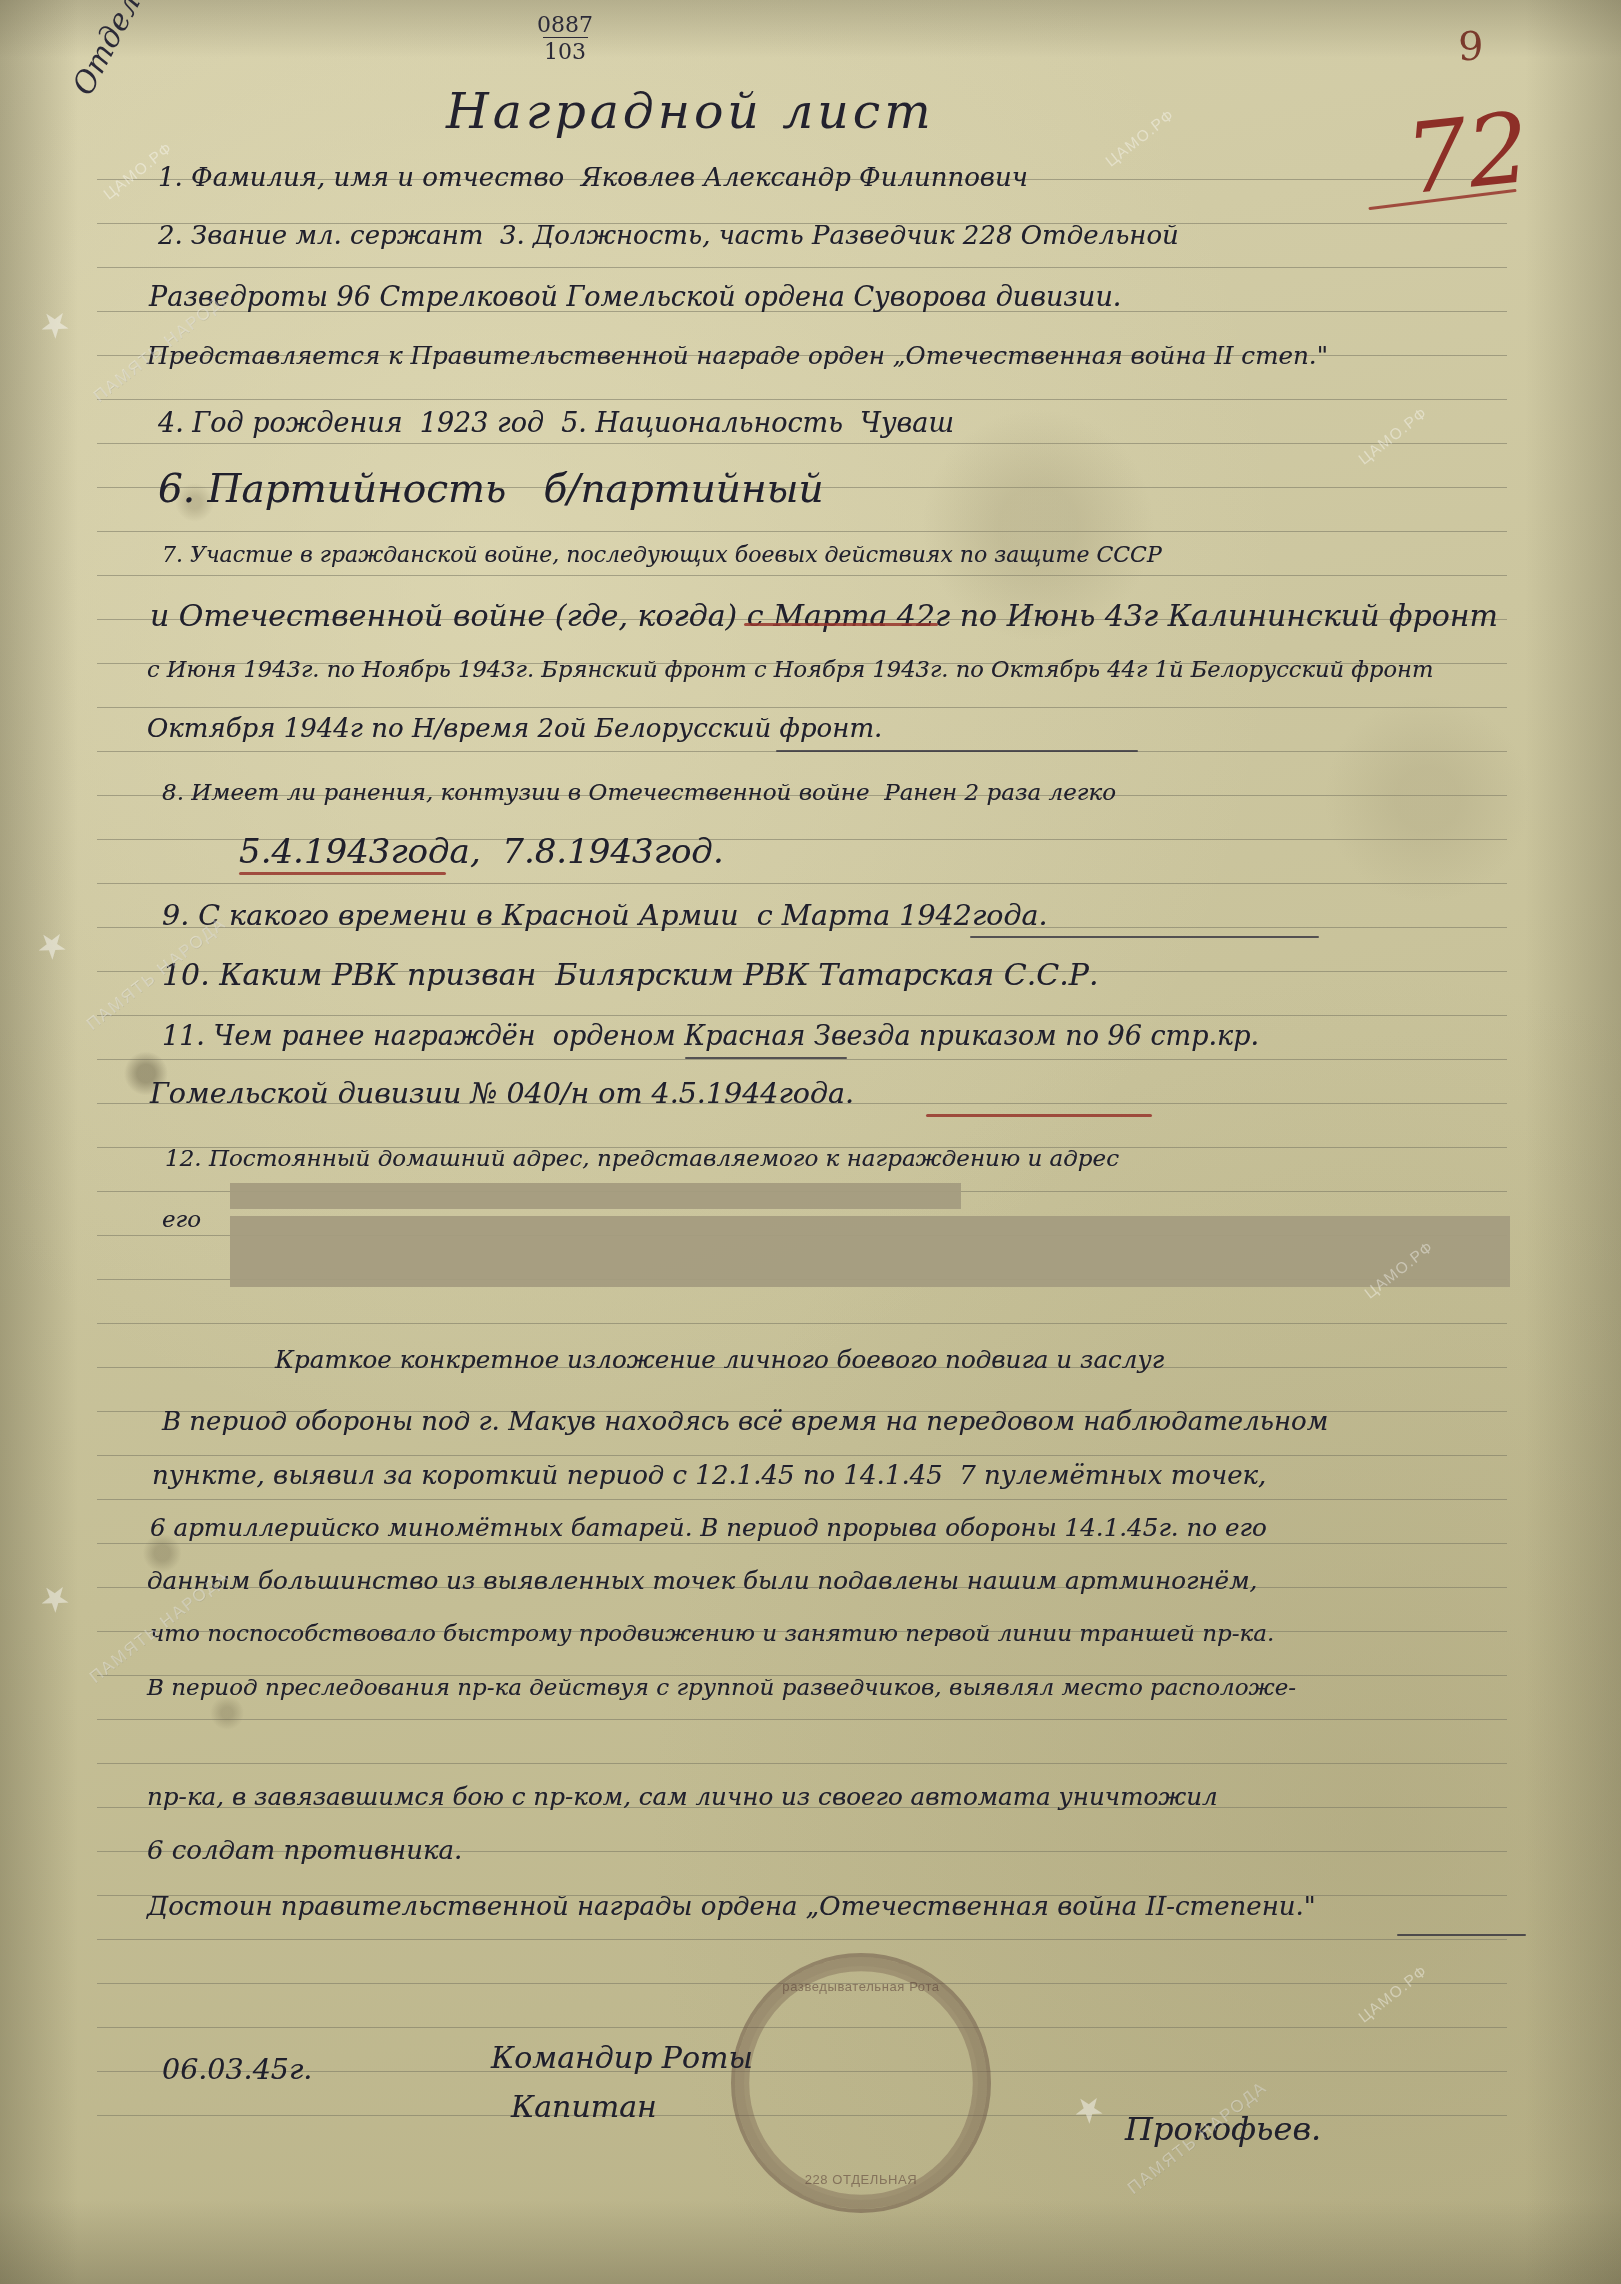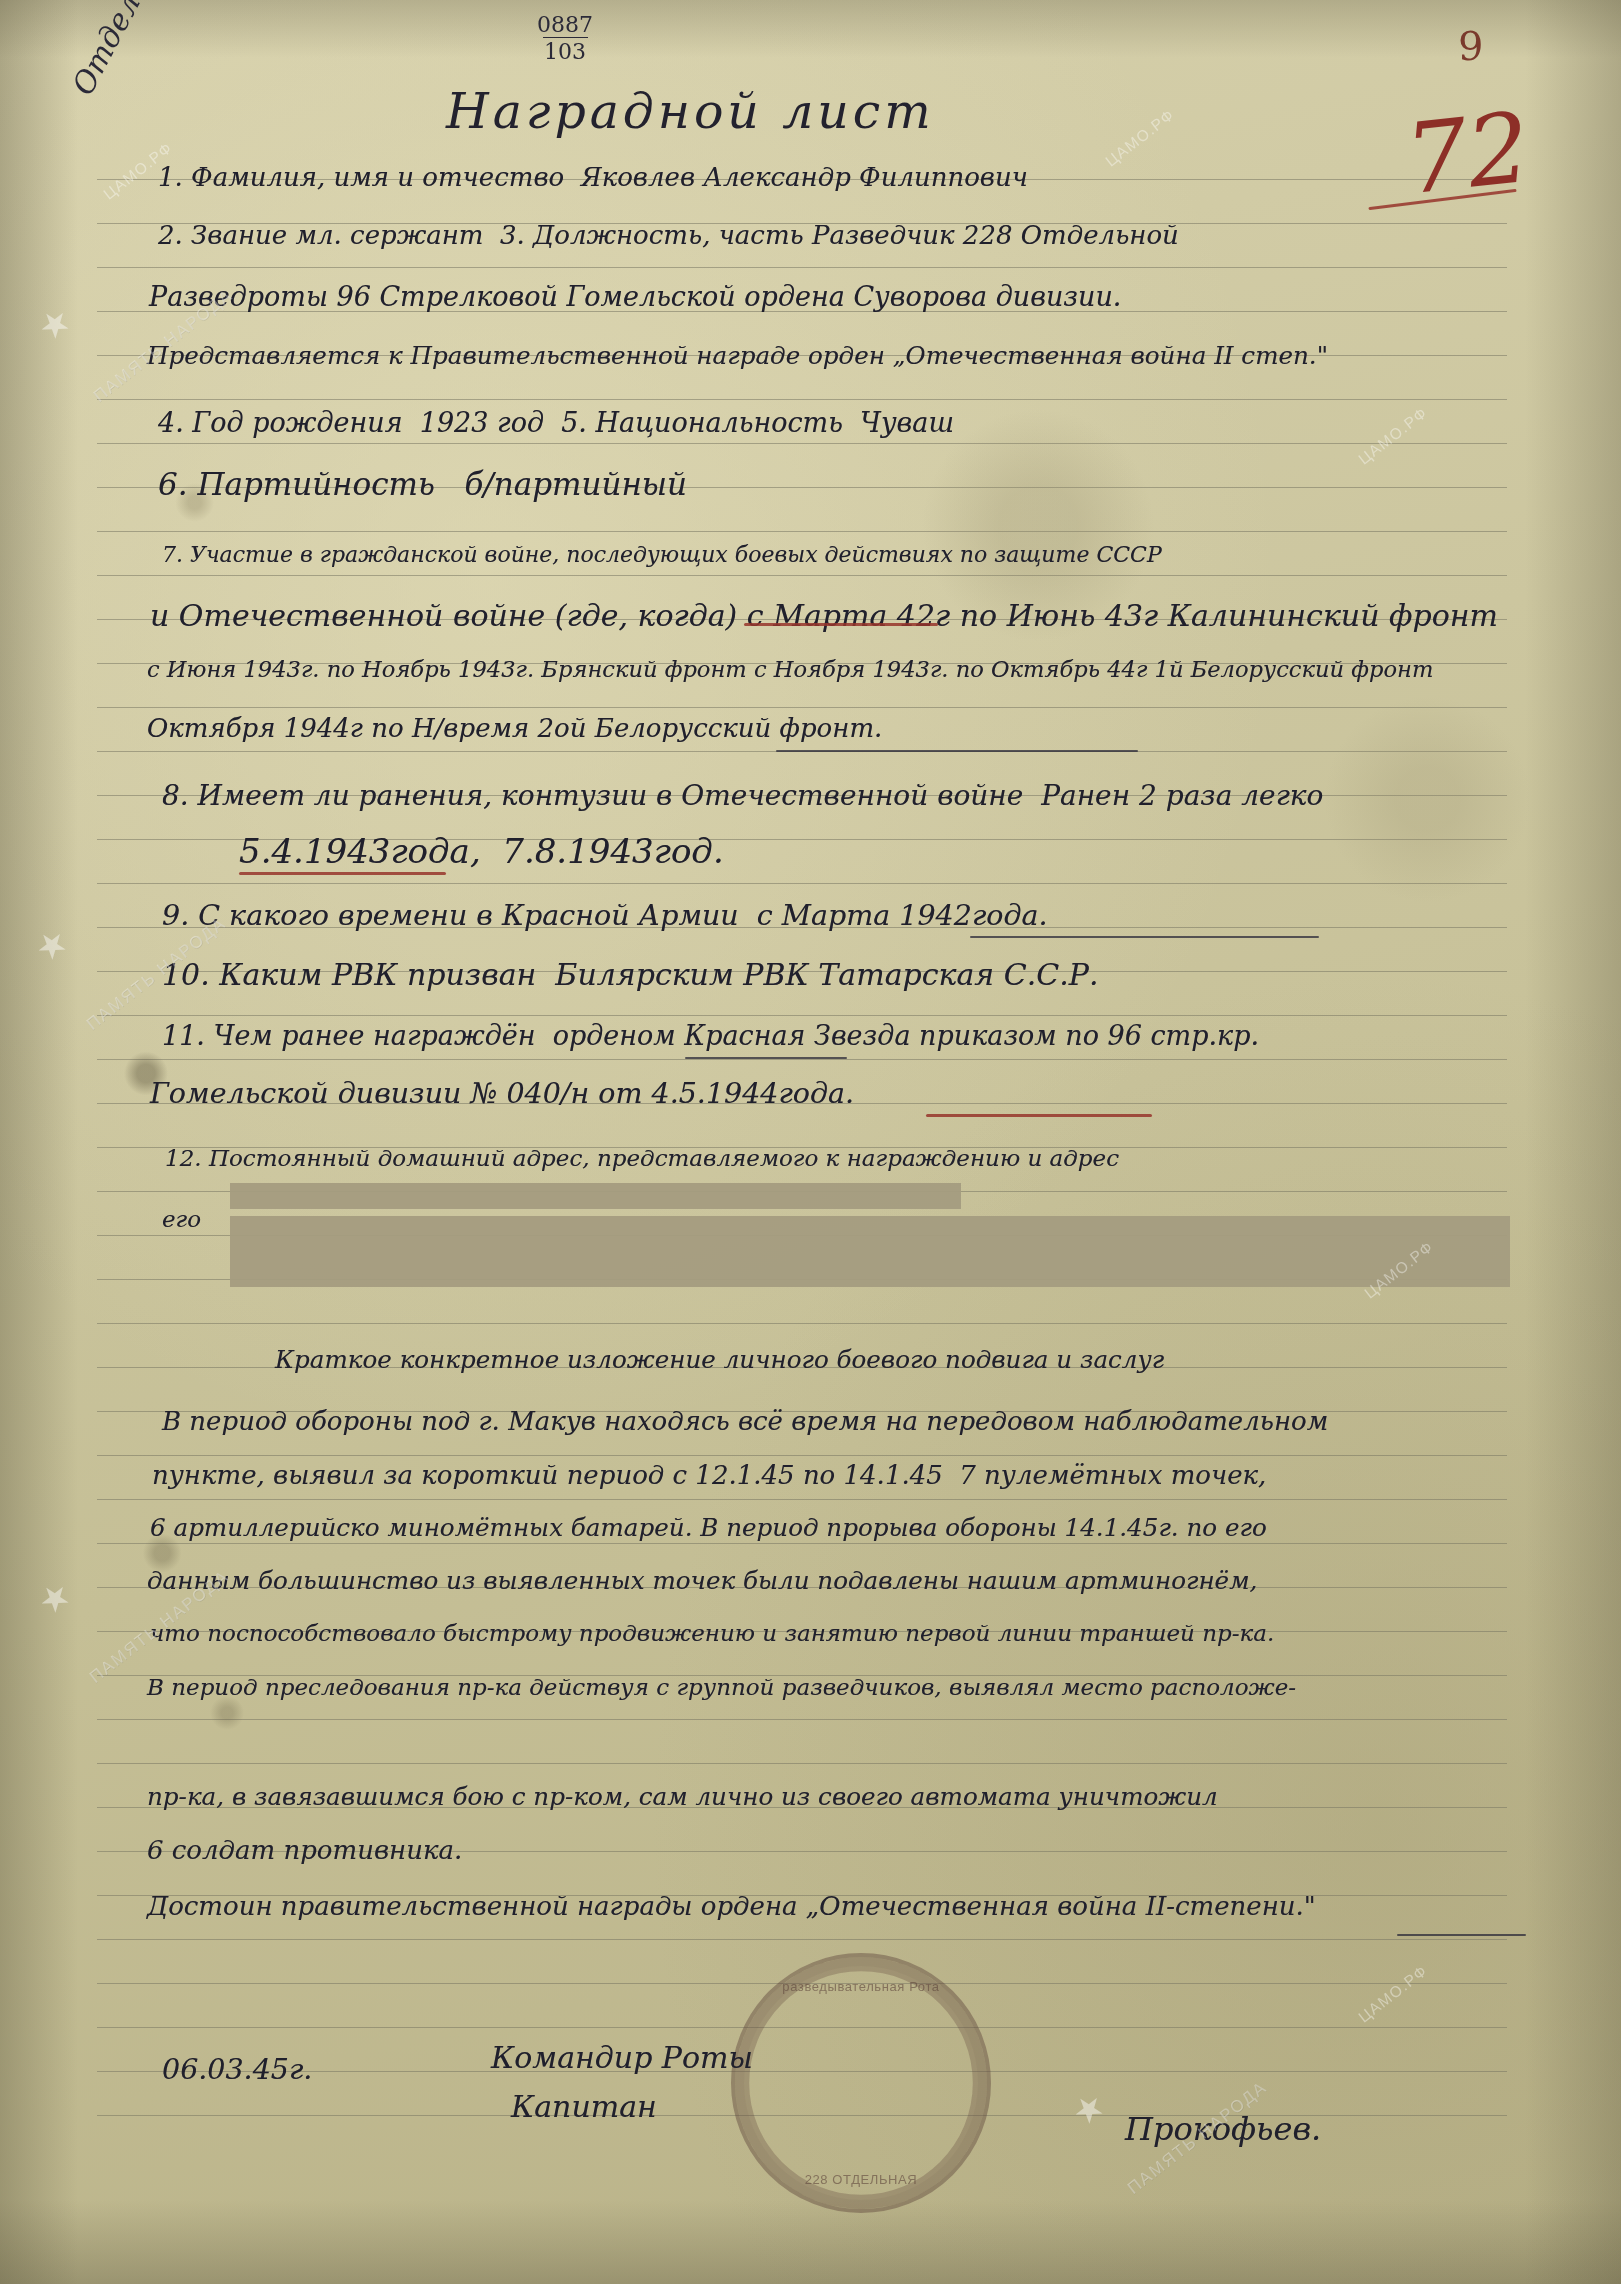--- a/index.html
+++ b/index.html
@@ -211,33 +211,33 @@
   <div class="hw dark" style="left:158px; top:162px; font-size:26px;">1. Фамилия, имя и отчество  Яковлев Александр Филиппович</div>
 
   <div class="hw dark" style="left:158px; top:220px; font-size:26px;">2. Звание мл. сержант  3. Должность, часть Разведчик 228 Отдельной</div>
 
   <div class="hw dark" style="left:149px; top:281px; font-size:27px;">Разведроты 96 Стрелковой Гомельской ордена Суворова дивизии.</div>
 
   <div class="hw dark" style="left:147px; top:341px; font-size:24.6px;">Представляется к Правительственной награде орден „Отечественная война II степ."</div>
 
   <div class="hw dark" style="left:158px; top:407px; font-size:27px;">4. Год рождения  1923 год  5. Национальность  Чуваш</div>
 
-  <div class="hw dark" style="left:158px; top:466px; font-size:31px;">6. Партийность   б/партийный</div>
+  <div class="hw dark" style="left:158px; top:466px; font-size:39px;">6. Партийность   б/партийный</div>
 
   <div class="hw dark" style="left:162px; top:542px; font-size:22px;">7. Участие в гражданской войне, последующих боевых действиях по защите СССР</div>
 
   <div class="hw dark" style="left:150px; top:598px; font-size:30px;">и Отечественной войне (где, когда) с Марта 42г по Июнь 43г Калининский фронт</div>
   <div class="redline" style="left:744px; top:623px; width:194px;"></div>
 
   <div class="hw dark" style="left:147px; top:656px; font-size:22.6px;">с Июня 1943г. по Ноябрь 1943г. Брянский фронт с Ноября 1943г. по Октябрь 44г 1й Белорусский фронт</div>
 
   <div class="hw dark" style="left:147px; top:713px; font-size:26px;">Октября 1944г по Н/время 2ой Белорусский фронт.</div>
   <div class="uline" style="left:776px; top:750px; width:362px;"></div>
 
-  <div class="hw dark" style="left:162px; top:779px; font-size:28px;">8. Имеет ли ранения, контузии в Отечественной войне  Ранен 2 раза легко</div>
+  <div class="hw dark" style="left:162px; top:779px; font-size:23px;">8. Имеет ли ранения, контузии в Отечественной войне  Ранен 2 раза легко</div>
 
   <div class="hw dark" style="left:239px; top:831px; font-size:34px;">5.4.1943года,  7.8.1943год.</div>
   <div class="redline" style="left:239px; top:872px; width:207px;"></div>
 
   <div class="hw dark" style="left:162px; top:899px; font-size:28.5px;">9. С какого времени в Красной Армии  с Марта 1942года.</div>
   <div class="uline" style="left:970px; top:936px; width:349px;"></div>
 
   <div class="hw dark" style="left:162px; top:957px; font-size:30px;">10. Каким РВК призван  Билярским РВК Татарская С.С.Р.</div>
 
   <div class="hw dark" style="left:162px; top:1020px; font-size:27px;">11. Чем ранее награждён  орденом Красная Звезда приказом по 96 стр.кр.</div>

